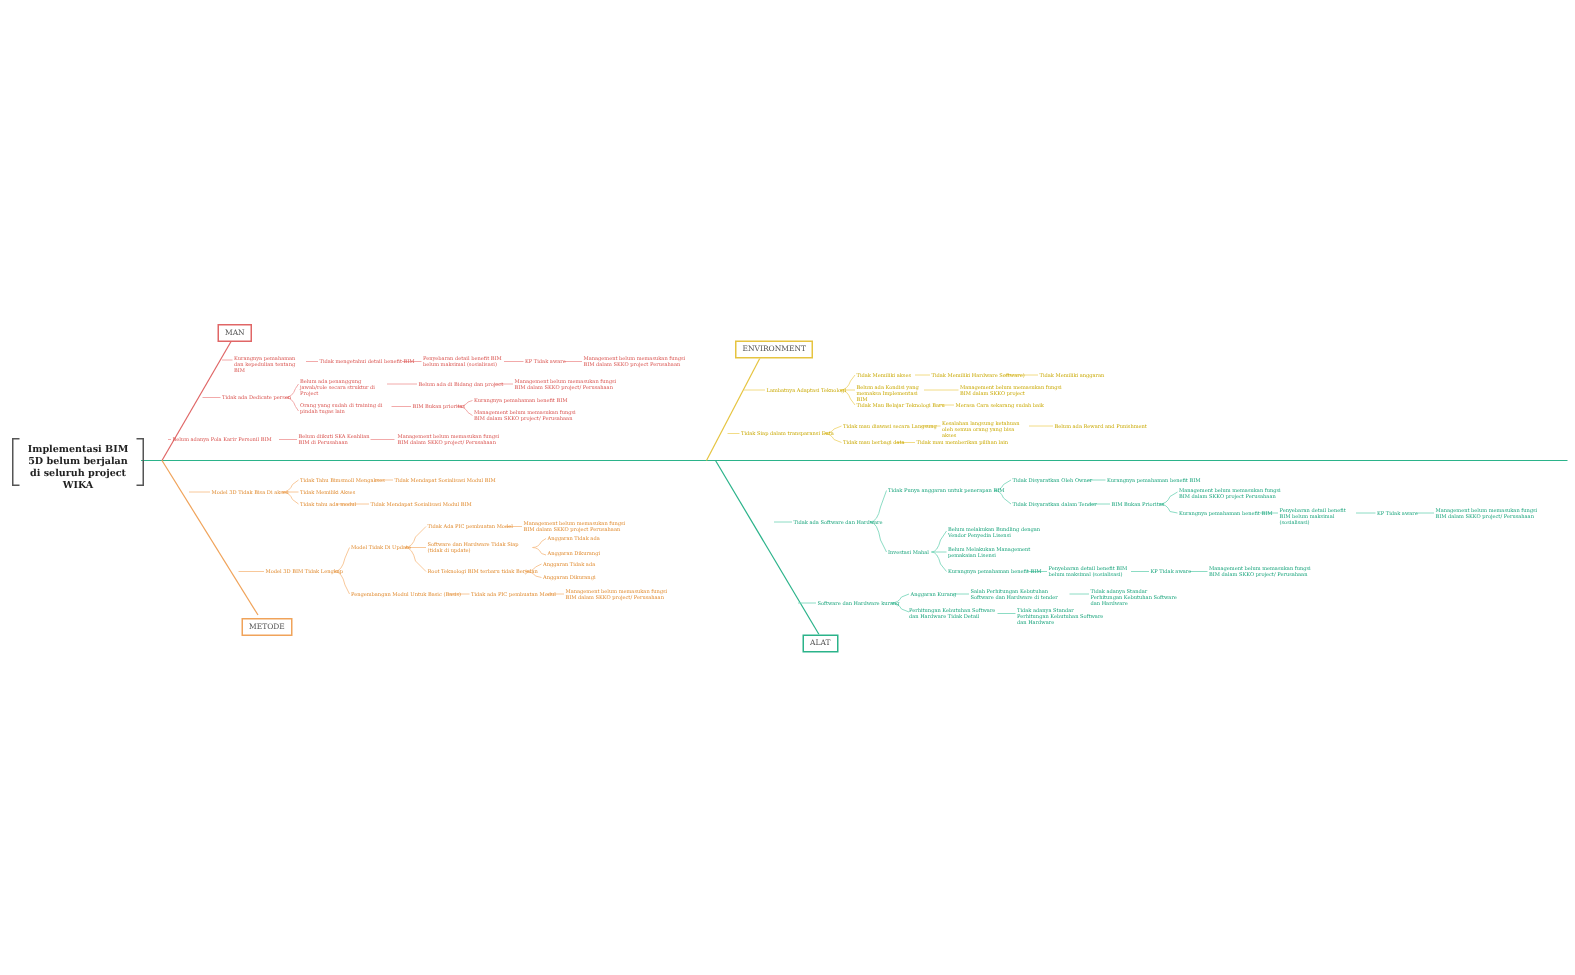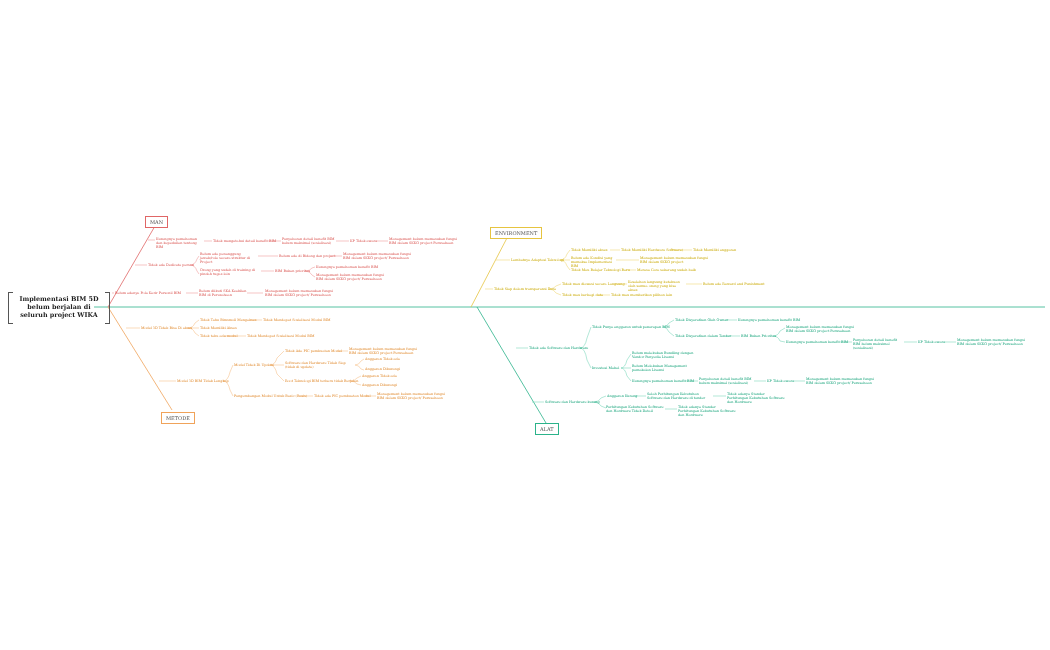--- a/index.html
+++ b/index.html
@@ -9,21 +9,21 @@
   .node.wrap{white-space:normal;}
   .red{color:#d9534f;}
   .org{color:#e08a2e;}
   .yel{color:#c9a800;}
   .grn{color:#16a37a;}
   .cat{position:absolute;font-size:5px;padding:2px 4px;background:#fff;color:#555;}
   .cat.red{border:1px solid #e06666;}
   .cat.org{border:1px solid #f0a35a;}
   .cat.yel{border:1px solid #e6c440;}
   .cat.grn{border:1px solid #2bb38a;}
-  #root{position:absolute;left:8px;top:292px;width:102px;height:30px;font-size:6.4px;line-height:8px;text-align:center;color:#222;font-weight:bold;}
+  #root{position:absolute;left:8px;top:292px;width:88px;height:30px;font-size:6.4px;line-height:8px;text-align:center;color:#222;font-weight:bold;}
   #root .br{position:absolute;top:0;width:4px;height:30px;border:1px solid #555;}
   #root .bl{left:0;border-right:none;}
   #root .brr{right:0;border-left:none;}
   #root .t{position:absolute;left:8px;right:8px;top:3px;}
 </style>
 </head>
 <body>
 
 <svg id="canvas" viewBox="0 0 1050 650" xmlns="http://www.w3.org/2000/svg">
 

